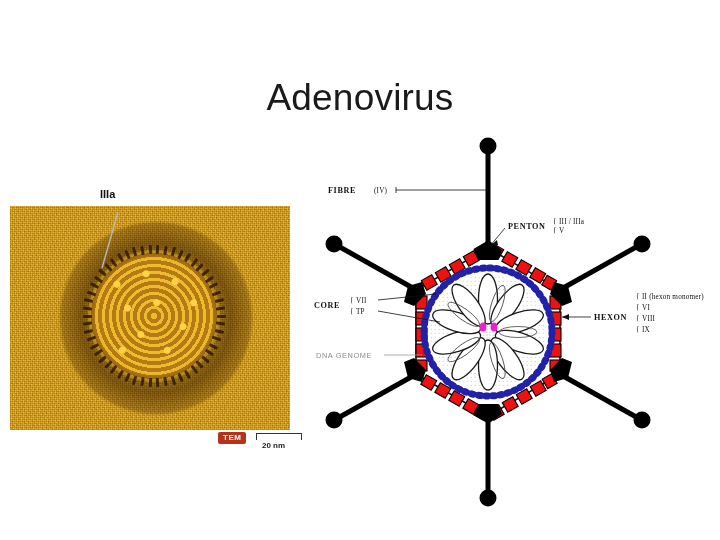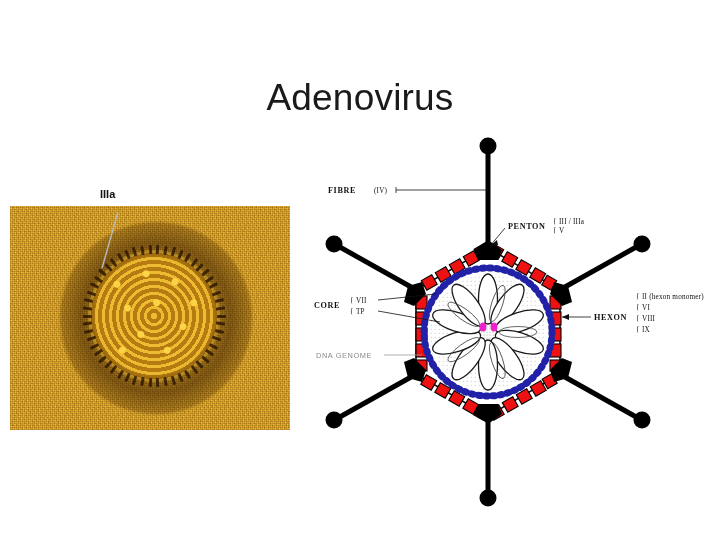--- a/index.html
+++ b/index.html
@@ -187,20 +187,25 @@
           <div class="spike-tick" style="left: 139.047px; top: 61.7218px; transform: rotate(443.333deg);"></div>
         </div>
     </div>
   </div>
 
   <svg id="spike-leader" style="position:absolute;left:10px;top:150px;" width="290" height="250">
     <line x1="108" y1="22" x2="92" y2="78" stroke="#b9b9b9" stroke-width="1.4"></line>
   </svg>
   <div id="spike-label" style="left:100px;top:148px;">IIIa</div>
 
+  <div id="tem-scale-row">
+    <div id="tem-badge">TEM</div>
+    <div id="scale-bar"></div>
+    <div id="scale-text">20 nm</div>
+  </div>
 
   <div id="diagram">
   <svg width="404" height="372" viewBox="0 0 404 372" xmlns="http://www.w3.org/2000/svg">
     <defs>
 
       <pattern id="stipple" width="3" height="3" patternUnits="userSpaceOnUse">
         <rect width="3" height="3" fill="#ffffff"></rect>
         <circle cx="1" cy="1" r="0.55" fill="#9a9a9a"></circle>
       </pattern>
       <pattern id="stipple-light" width="4" height="4" patternUnits="userSpaceOnUse">

